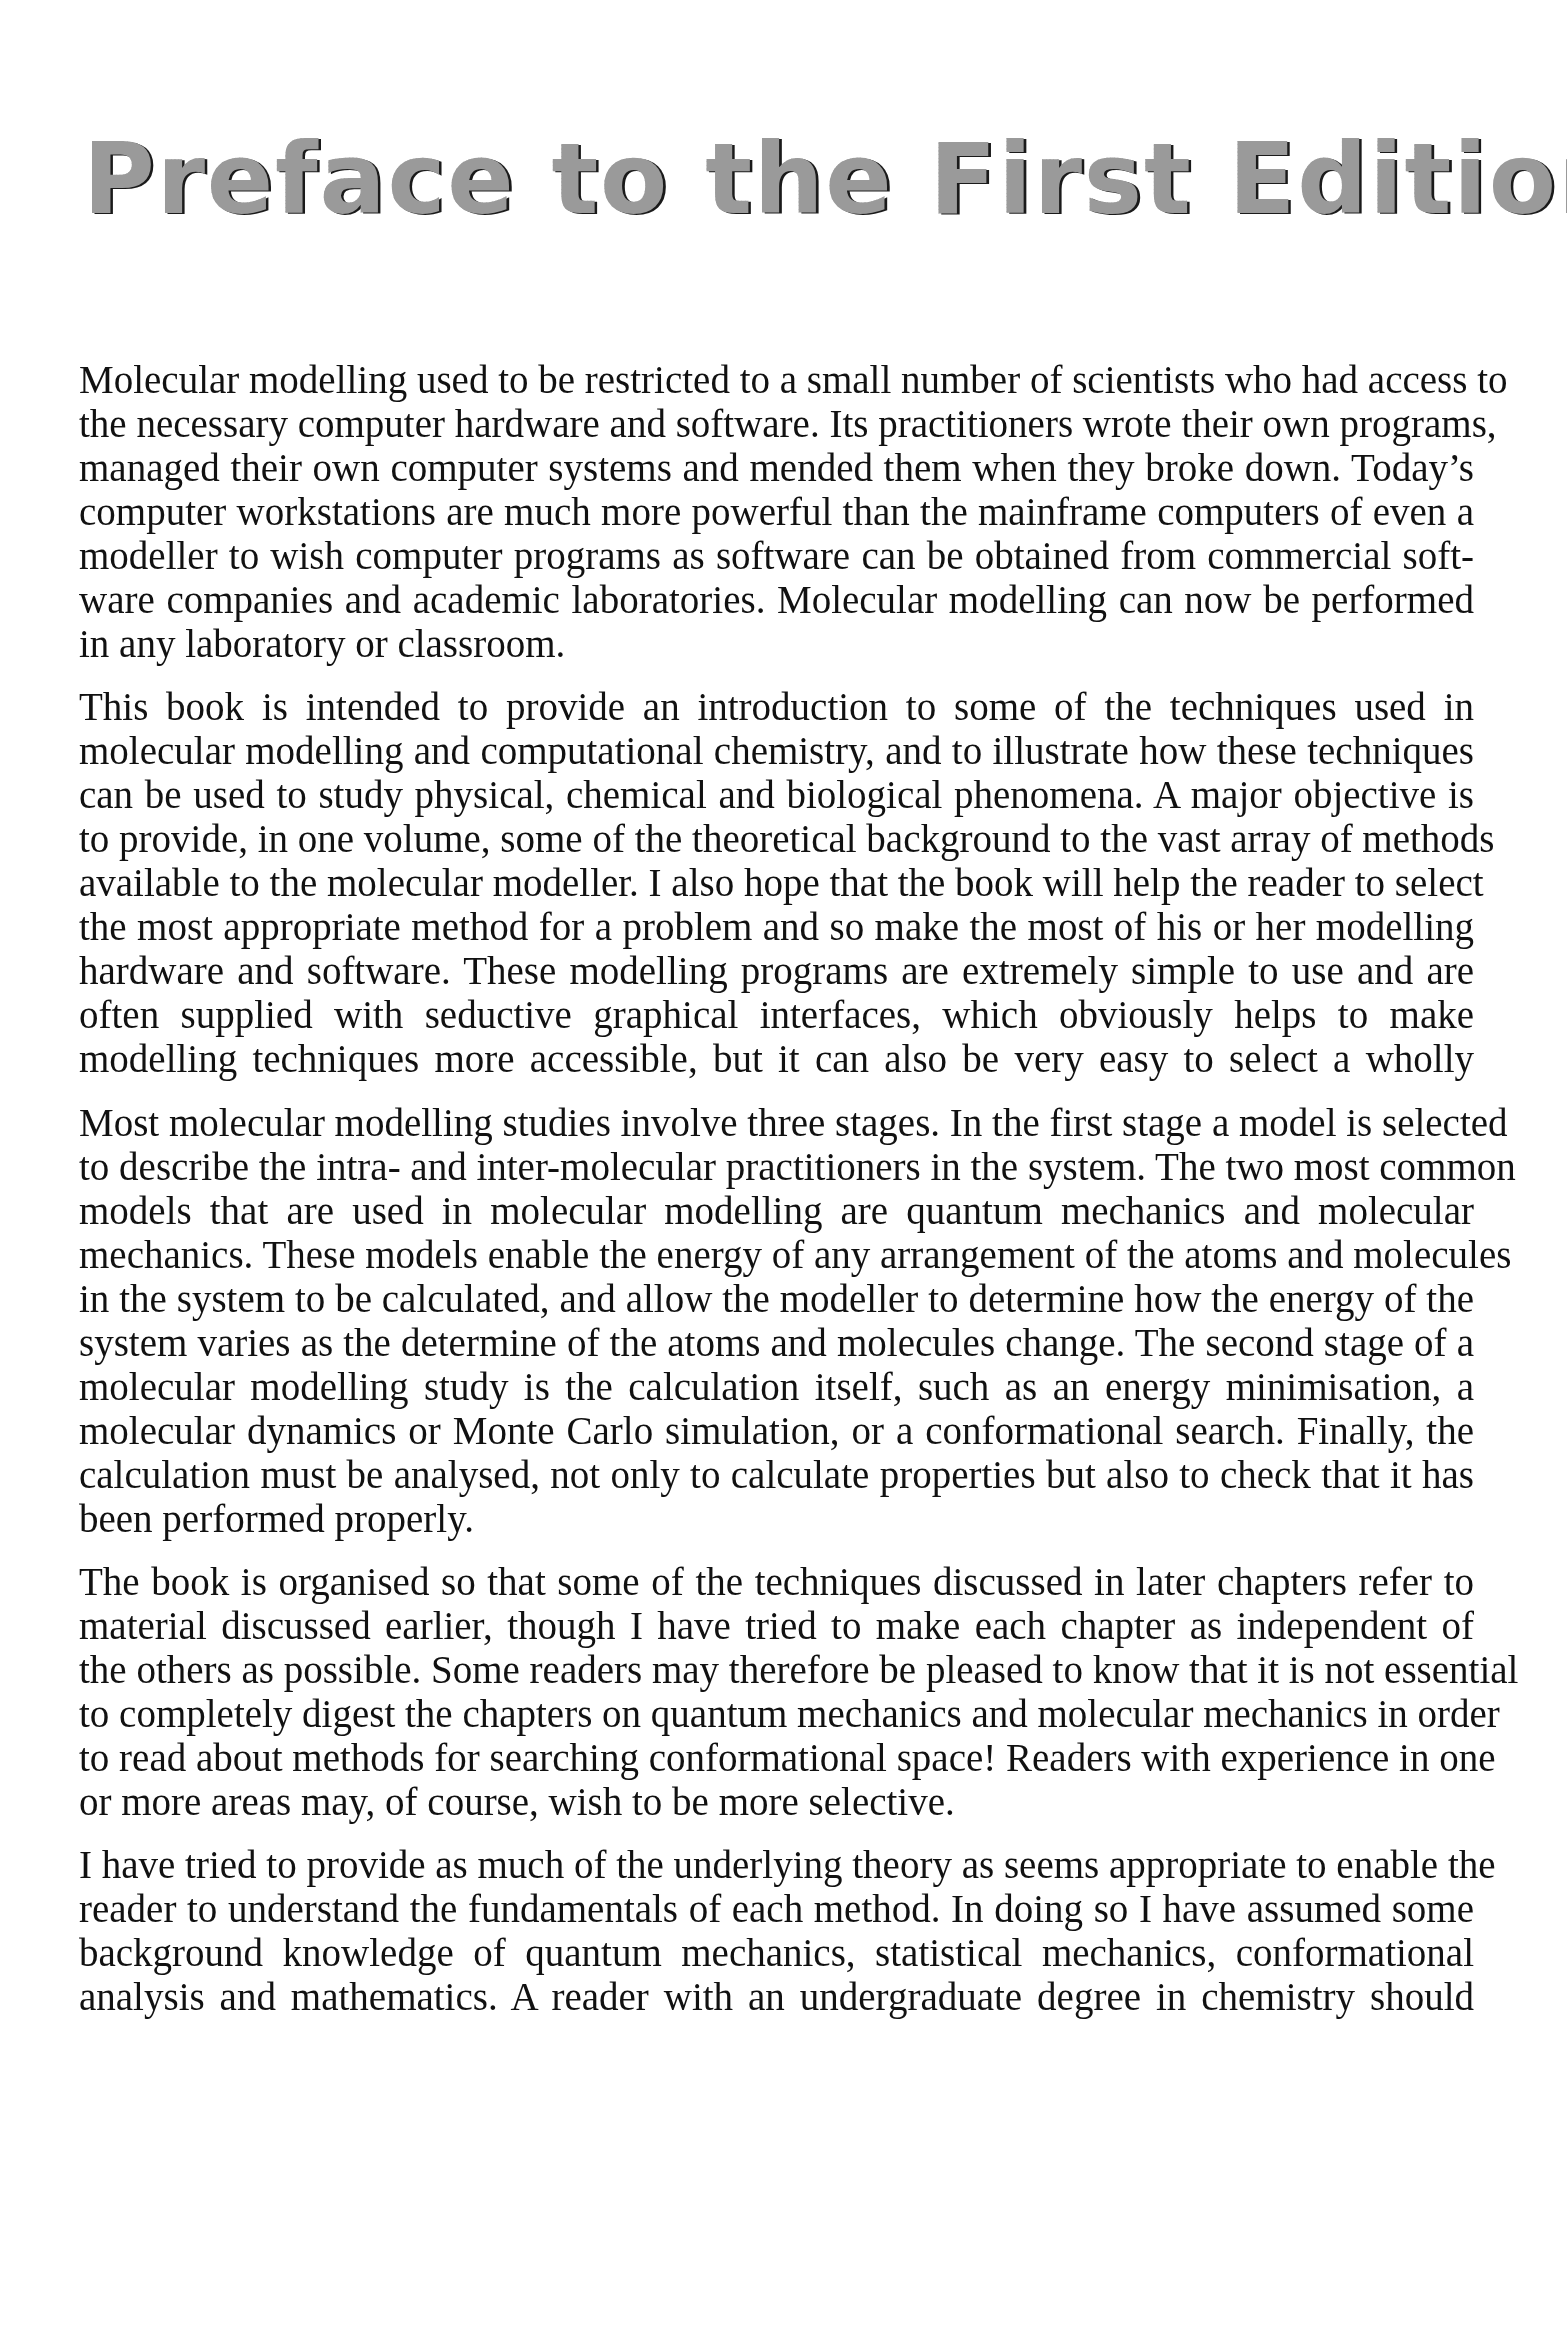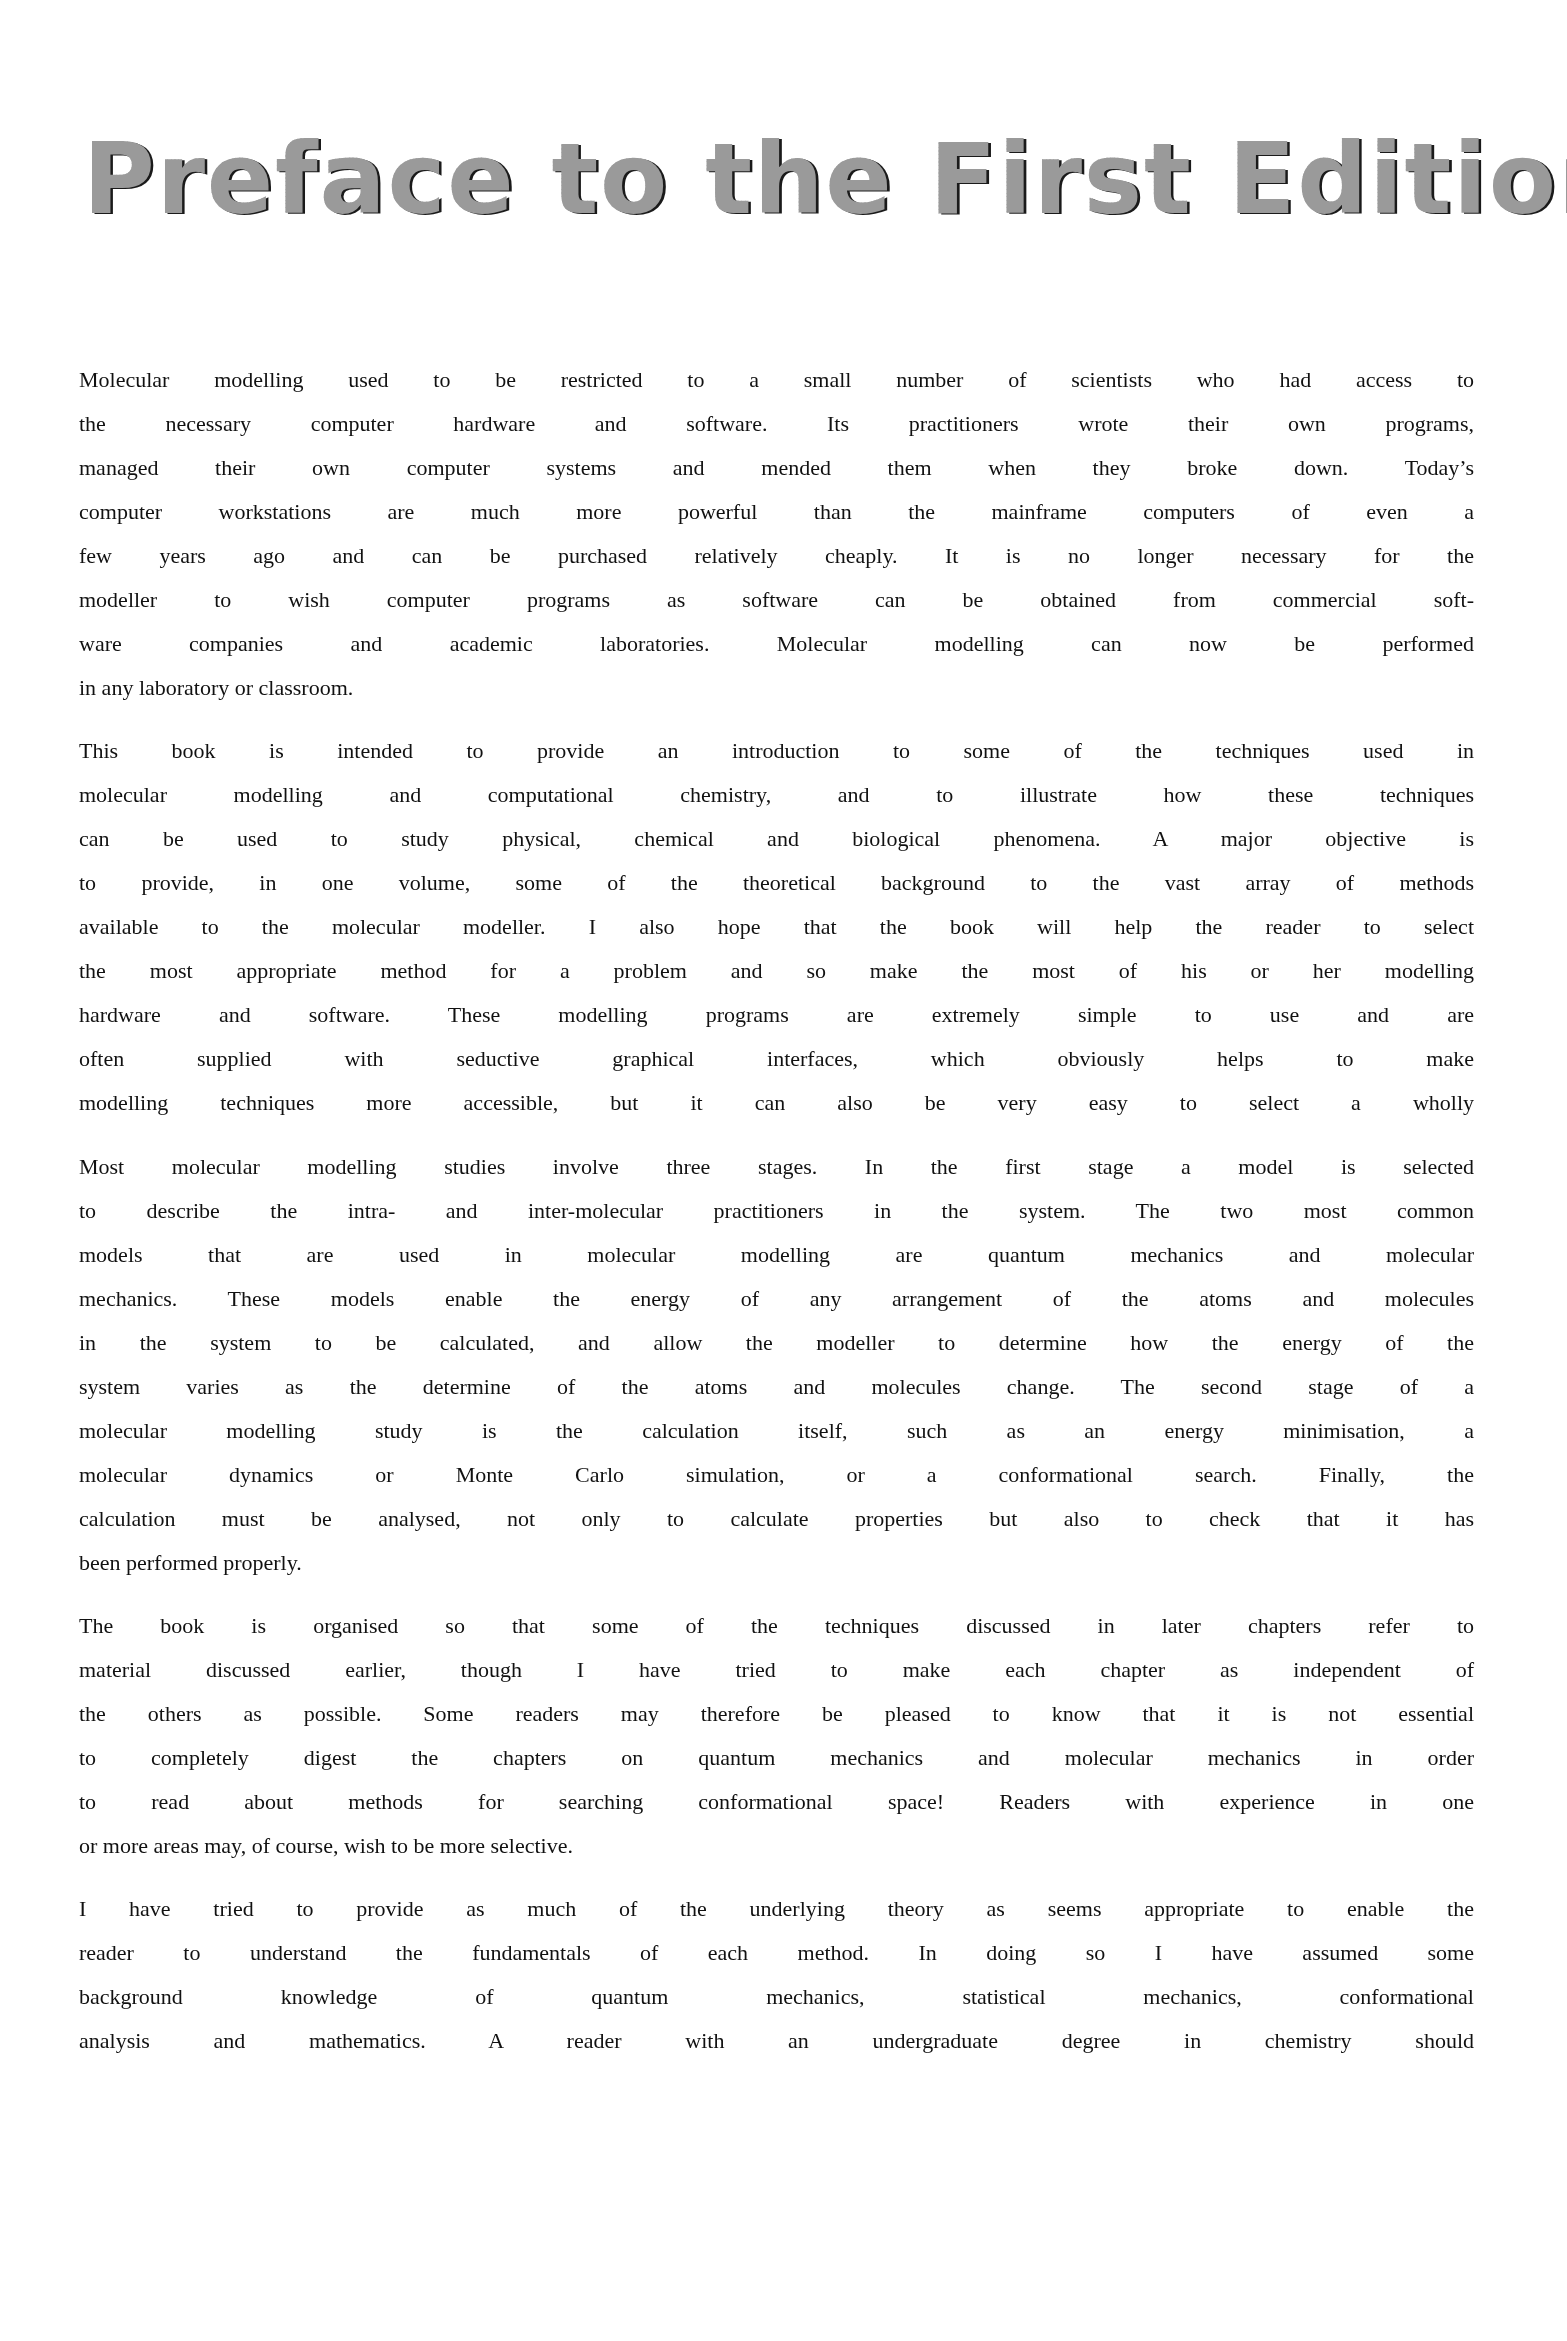--- a/index.html
+++ b/index.html
@@ -30,21 +30,21 @@
       background-image: repeating-linear-gradient(45deg, rgba(0,0,0,0.25) 0 0.9px, transparent 0.9px 2.6px);
       -webkit-background-clip: text;
       background-clip: text;
     }
     .body-text {
       position: absolute;
       left: 79px;
       top: 358px;
       width: 1395px;
       font-family: "Liberation Serif", serif;
-      font-size: 22px;
+      font-size: 39px;
       line-height: 44px;
       color: #111111;
     }
     .para {
       margin: 0 0 19.3px 0;
     }
     .line {
       display: block;
       text-align: justify;
       text-align-last: justify;
@@ -61,21 +61,20 @@
 
 <h1 class="page-title">Preface to the First Edition</h1>
 
 <div class="body-text">
 
   <p class="para">
     <span class="line">Molecular modelling used to be restricted to a small number of scientists who had access to</span>
     <span class="line">the necessary computer hardware and software. Its practitioners wrote their own programs,</span>
     <span class="line">managed their own computer systems and mended them when they broke down. Today’s</span>
     <span class="line">computer workstations are much more powerful than the mainframe computers of even a</span>
-    <span class="line">few years ago and can be purchased relatively cheaply. It is no longer necessary for the</span>
     <span class="line">modeller to wish computer programs as software can be obtained from commercial soft-</span>
     <span class="line">ware companies and academic laboratories. Molecular modelling can now be performed</span>
     <span class="line last">in any laboratory or classroom.</span>
   </p>
 
   <p class="para">
     <span class="line">This book is intended to provide an introduction to some of the techniques used in</span>
     <span class="line">molecular modelling and computational chemistry, and to illustrate how these techniques</span>
     <span class="line">can be used to study physical, chemical and biological phenomena. A major objective is</span>
     <span class="line">to provide, in one volume, some of the theoretical background to the vast array of methods</span>

